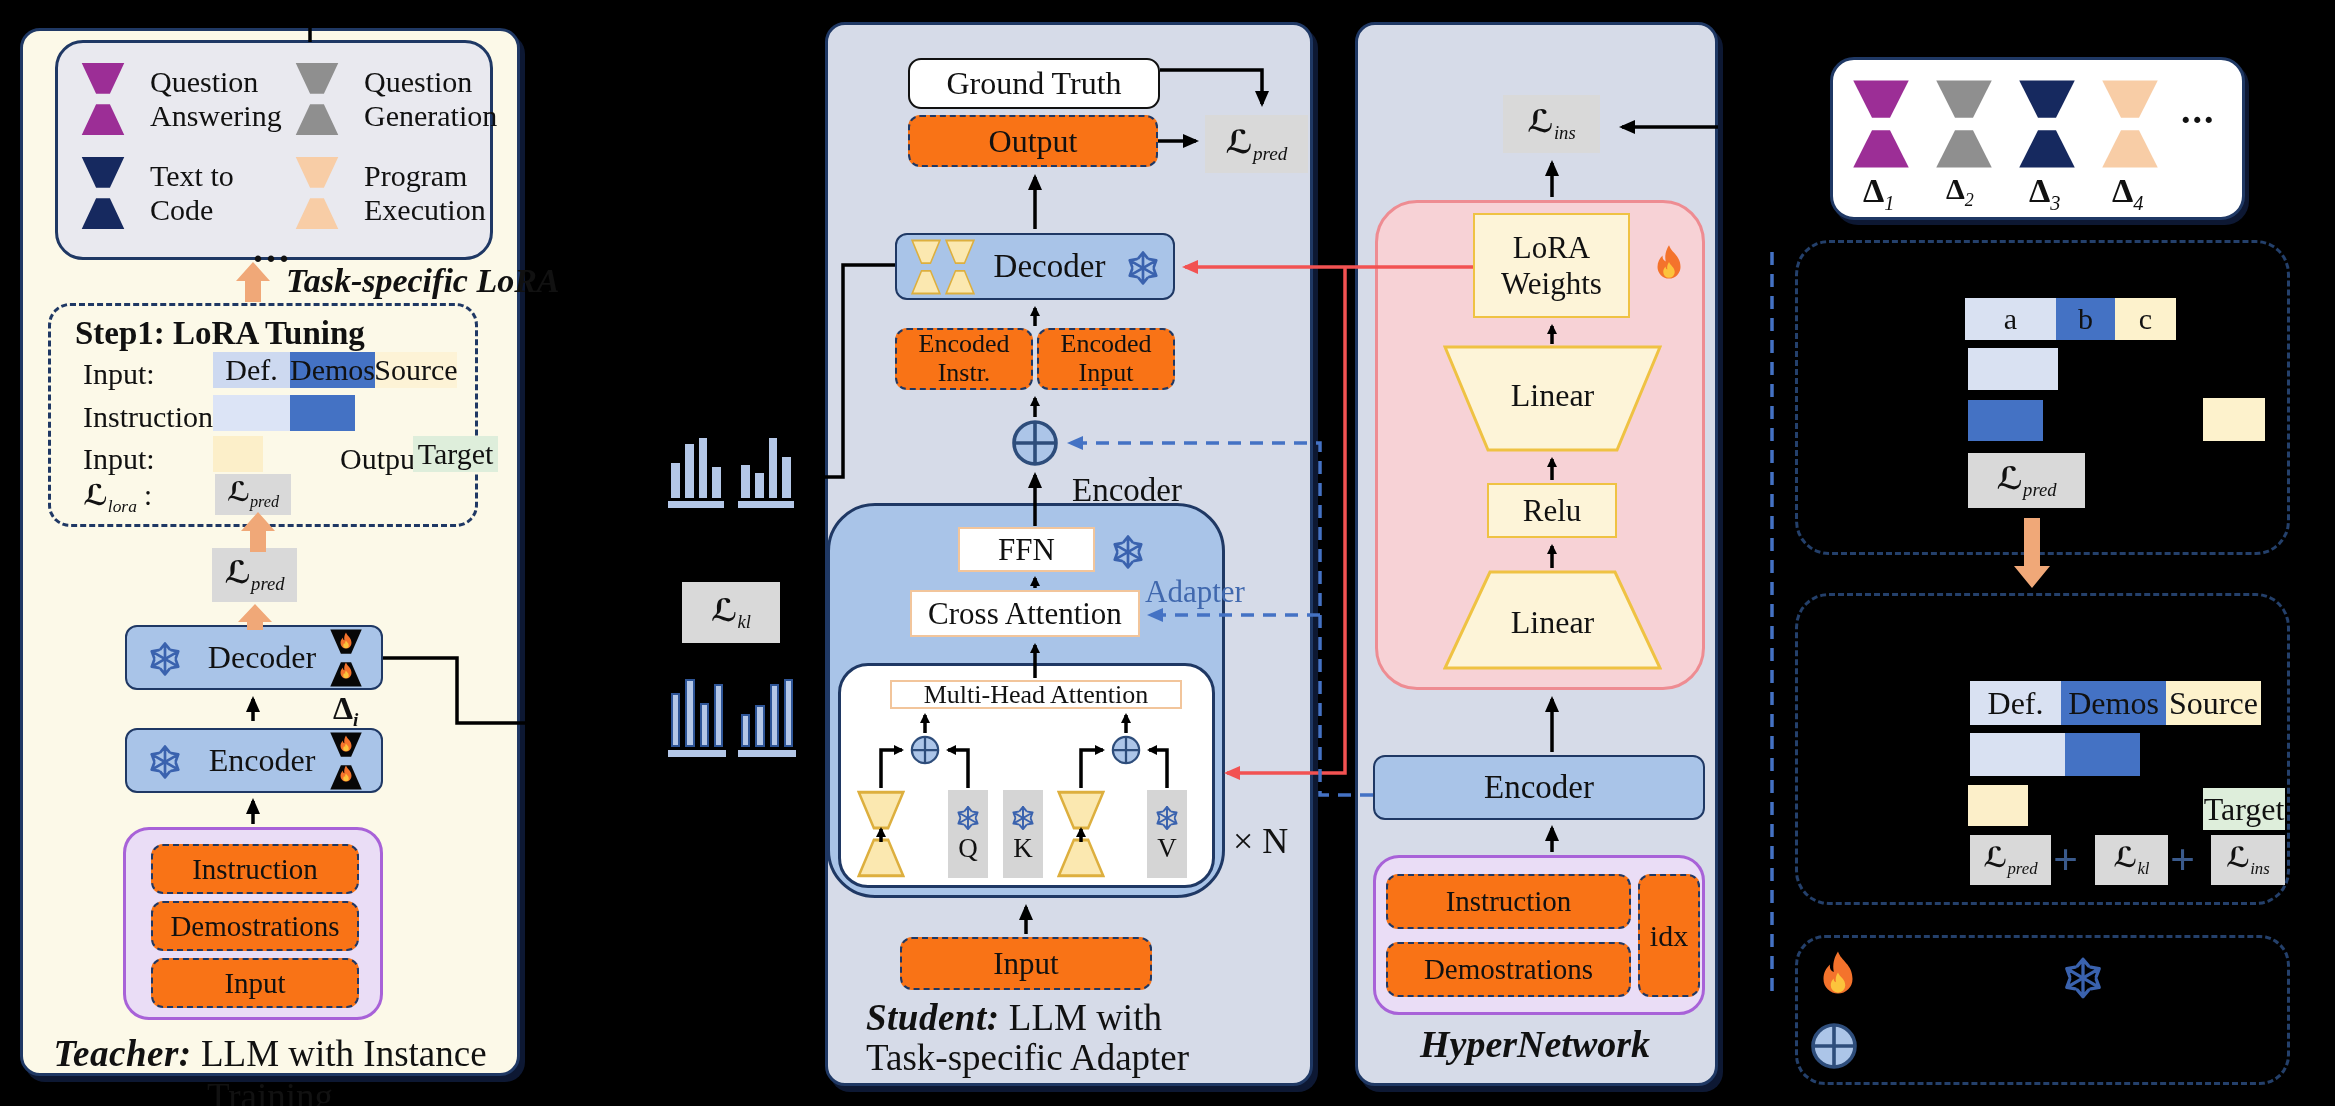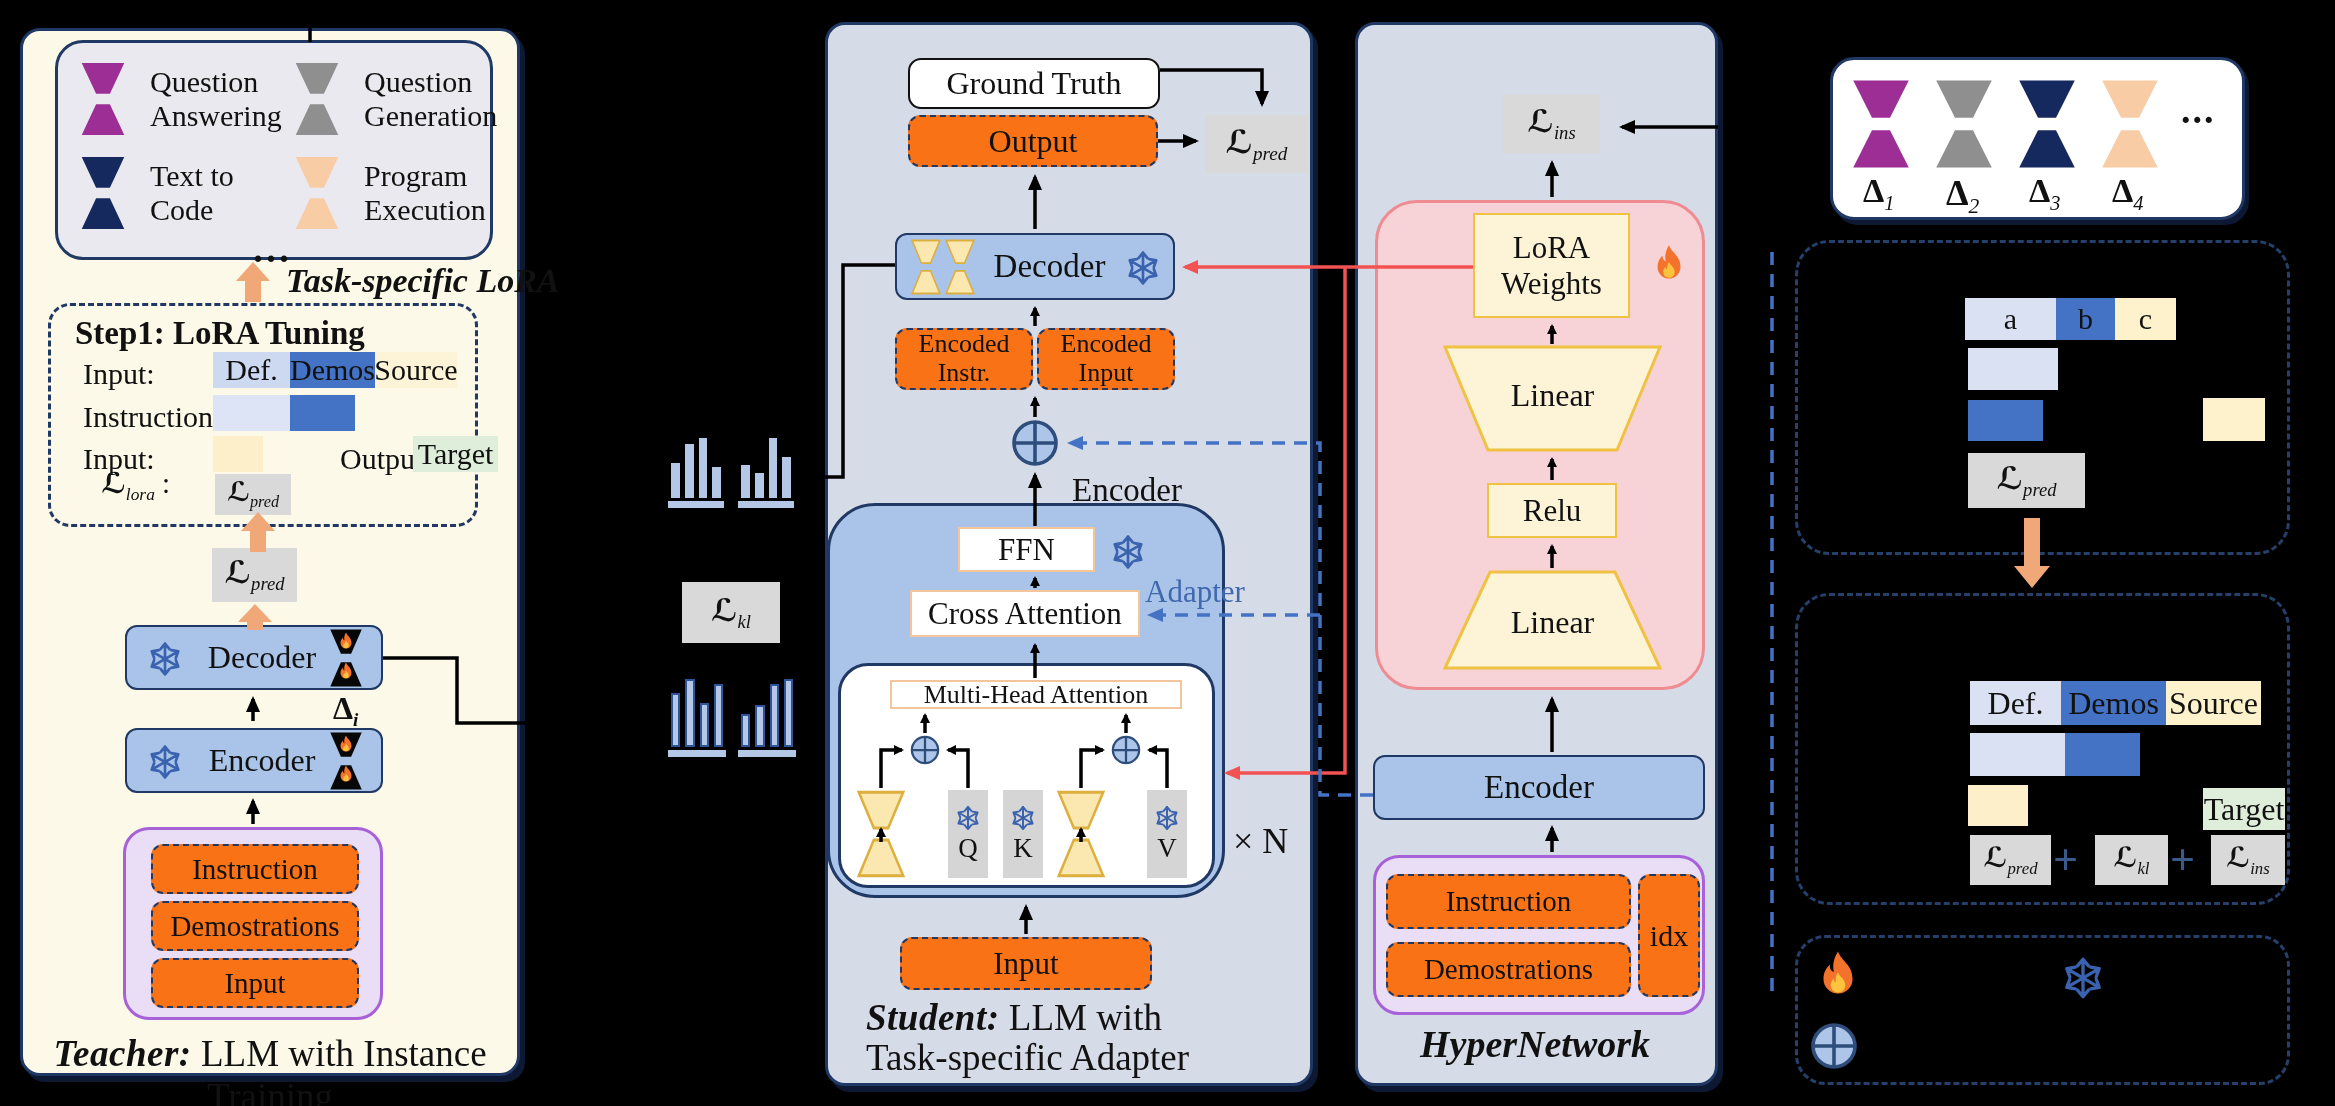--- a/index.html
+++ b/index.html
@@ -79,21 +79,21 @@
     <div class="abs cc" style="left:162px;top:46px;width:77px;height:36px;background:#CDD9F0;font-size:30px;">Def.</div>
     <div class="abs cc" style="left:239px;top:46px;width:85px;height:36px;background:#4472C4;font-size:30px;">Demos</div>
     <div class="abs cc" style="left:324px;top:46px;width:82px;height:36px;background:#FDF3D6;font-size:30px;">Source</div>
     <div class="abs lbl" style="left:32px;top:95px;font-size:30px;">Instruction:</div>
     <div class="abs" style="left:162px;top:89px;width:77px;height:36px;background:#DCE4F6;"></div>
     <div class="abs" style="left:239px;top:89px;width:65px;height:36px;background:#4472C4;"></div>
     <div class="abs lbl" style="left:32px;top:137px;font-size:30px;">Input:</div>
     <div class="abs" style="left:162px;top:130px;width:50px;height:36px;background:#FCEFC9;"></div>
     <div class="abs lbl" style="left:289px;top:137px;font-size:30px;">Output:</div>
     <div class="abs cc" style="left:362px;top:130px;width:85px;height:36px;background:#DEEEDB;font-size:30px;">Target</div>
-    <div class="abs math" style="left:32px;top:160px;font-size:29px;margin-left:18px;">
+    <div class="abs math" style="left:32px;top:172px;font-size:29px;">
       <i>ℒ</i><sub>lora</sub> <span>:</span>
     </div>
     <div class="abs cc graybox math" style="left:164px;top:168px;width:76px;height:41px;font-size:27px;">
       <span><i>ℒ</i><sub>pred</sub></span>
     </div>
   </div>
 
   <div class="abs cc graybox math" style="left:212px;top:548px;width:85px;height:54px;font-size:31px;">
     <span><i>ℒ</i><sub>pred</sub></span>
   </div>
@@ -434,21 +434,21 @@
           <polygon points="1.5,1.5 38.5,1.5 26,25 14,25" fill="#16295F" stroke="none" stroke-width="2"></polygon>
           <polygon points="14,33 26,33 38.5,56.5 1.5,56.5" fill="#16295F" stroke="none" stroke-width="2"></polygon>
         </svg></span>
     <span class="hg abs" style="left:267px;top:18px;width:60px;height:92px;"><svg viewBox="0 0 40 58" width="100%" height="100%" preserveAspectRatio="none">
           <polygon points="1.5,1.5 38.5,1.5 26,25 14,25" fill="#F8CDA6" stroke="none" stroke-width="2"></polygon>
           <polygon points="14,33 26,33 38.5,56.5 1.5,56.5" fill="#F8CDA6" stroke="none" stroke-width="2"></polygon>
         </svg></span>
     <span class="abs" style="left:348px;top:28px;font-size:38px;font-weight:bold;letter-spacing:2px;">...</span>
     <span class="abs math" style="left:30px;top:112px;font-size:34px;">
       <b>Δ</b><sub>1</sub></span>
-    <span class="abs math" style="left:113px;top:112px;font-size:36px;">
+    <span class="abs math" style="left:113px;top:112px;font-size:30px;">
       <b>Δ</b><sub>2</sub></span>
     <span class="abs math" style="left:196px;top:112px;font-size:34px;">
       <b>Δ</b><sub>3</sub></span>
     <span class="abs math" style="left:279px;top:112px;font-size:34px;">
       <b>Δ</b><sub>4</sub></span>
   </div>
 
   <div class="abs dashbox" style="left:1795px;top:240px;width:495px;height:315px;">
     <div class="abs cc" style="left:167px;top:55px;width:91px;height:42px;background:#D9E1F2;font-size:30px;">a</div>
     <div class="abs cc" style="left:258px;top:55px;width:59px;height:42px;background:#4472C4;font-size:30px;">b</div>

